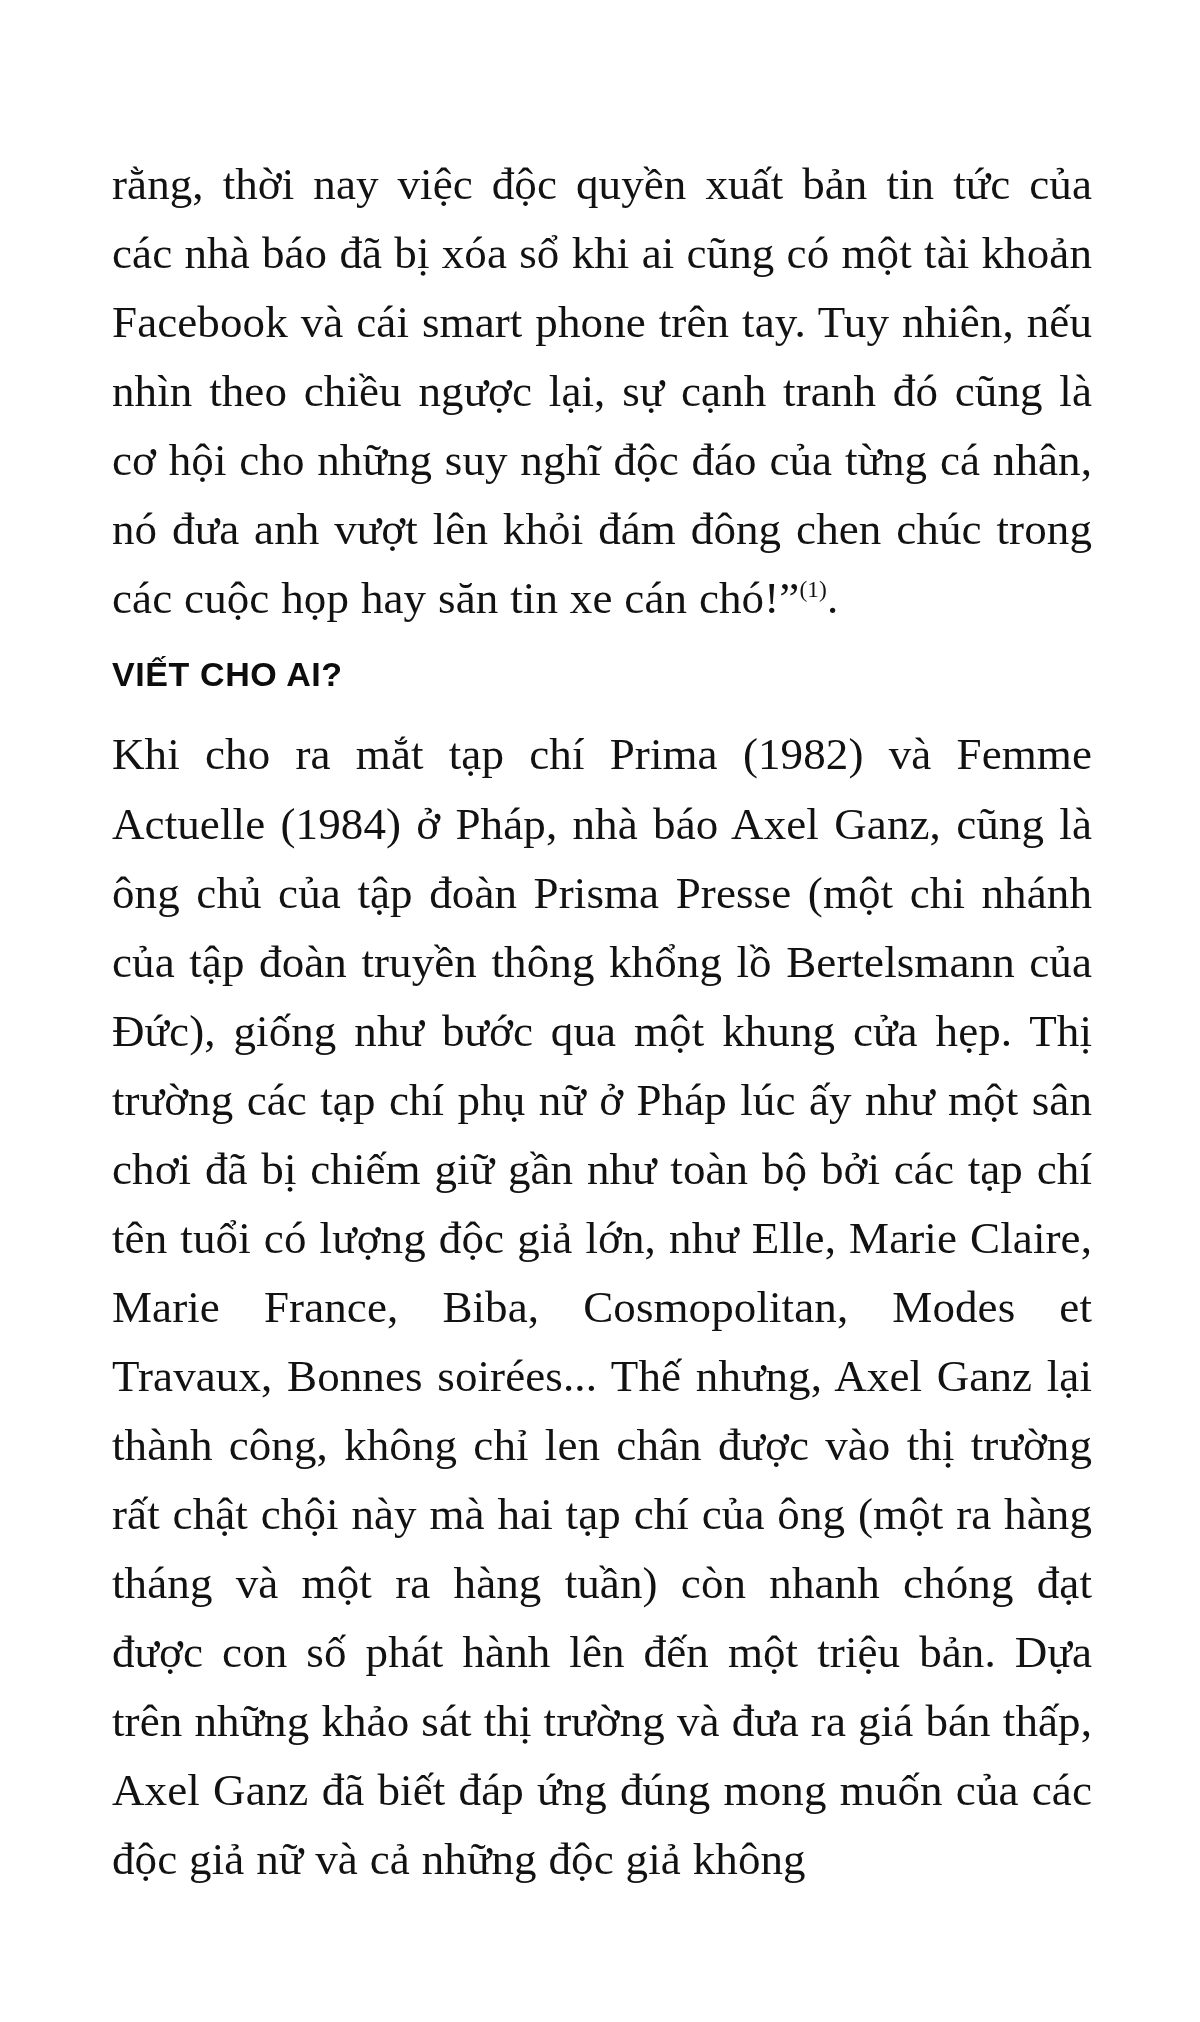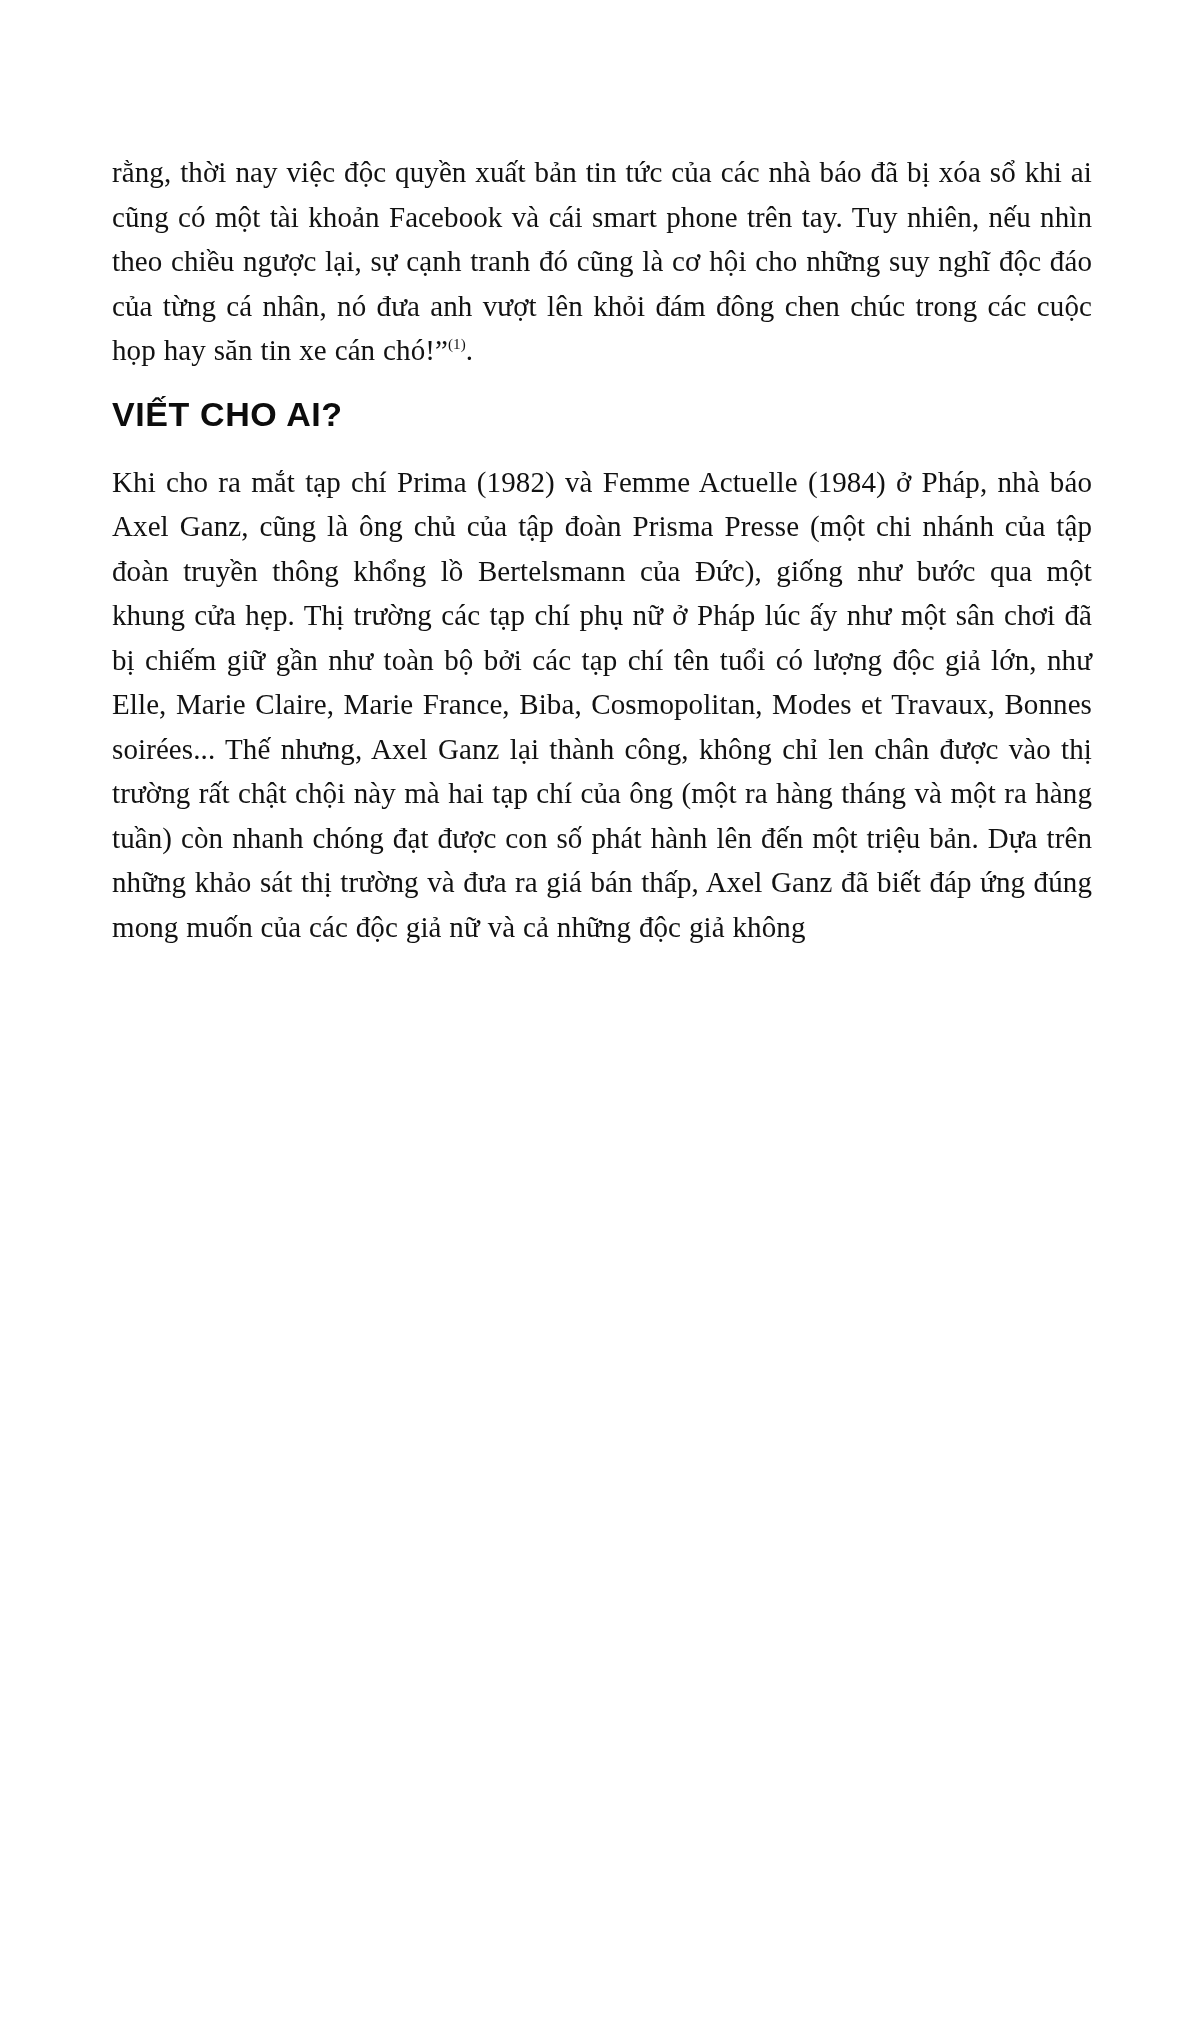--- a/index.html
+++ b/index.html
@@ -17,21 +17,21 @@
   .page {
     position: relative;
     width: 1200px;
     height: 2022px;
     box-sizing: border-box;
     padding: 150px 108px 60px 112px;
     background: #ffffff;
     overflow: hidden;
   }
   .para {
-    font-size: 29px;
+    font-size: 45px;
     line-height: 1.535;
     text-align: justify;
     text-justify: inter-word;
     margin: 0;
     letter-spacing: 0.1px;
     word-spacing: 0.5px;
   }
   .para-first {
     margin-bottom: 22px;
   }

